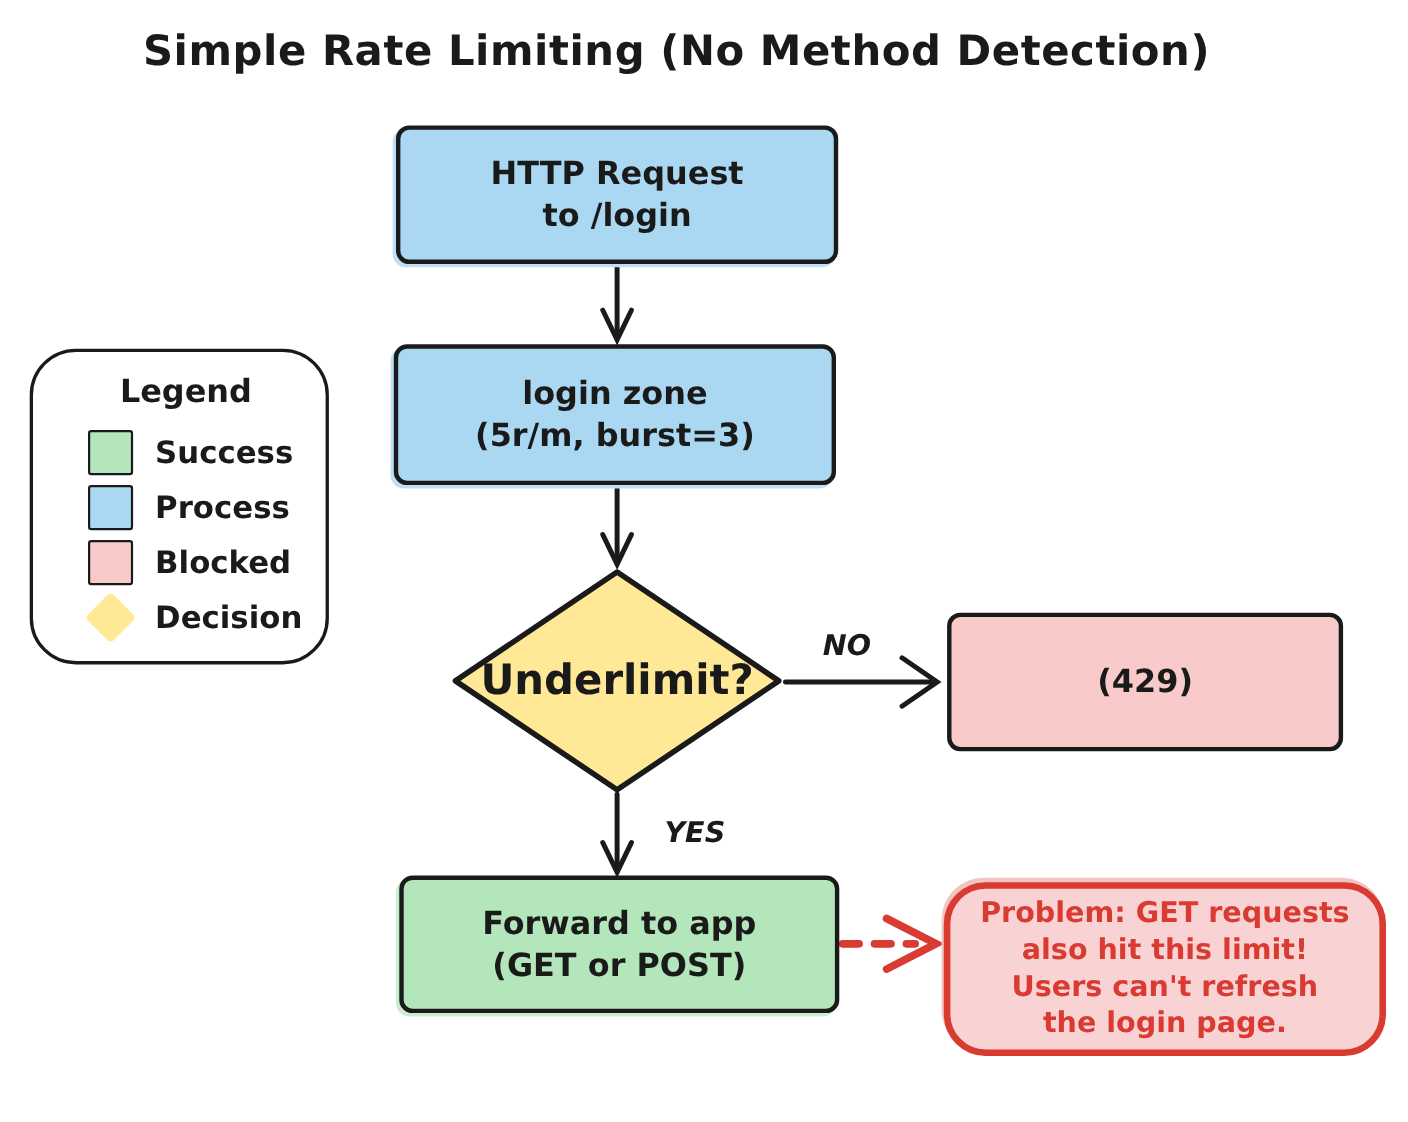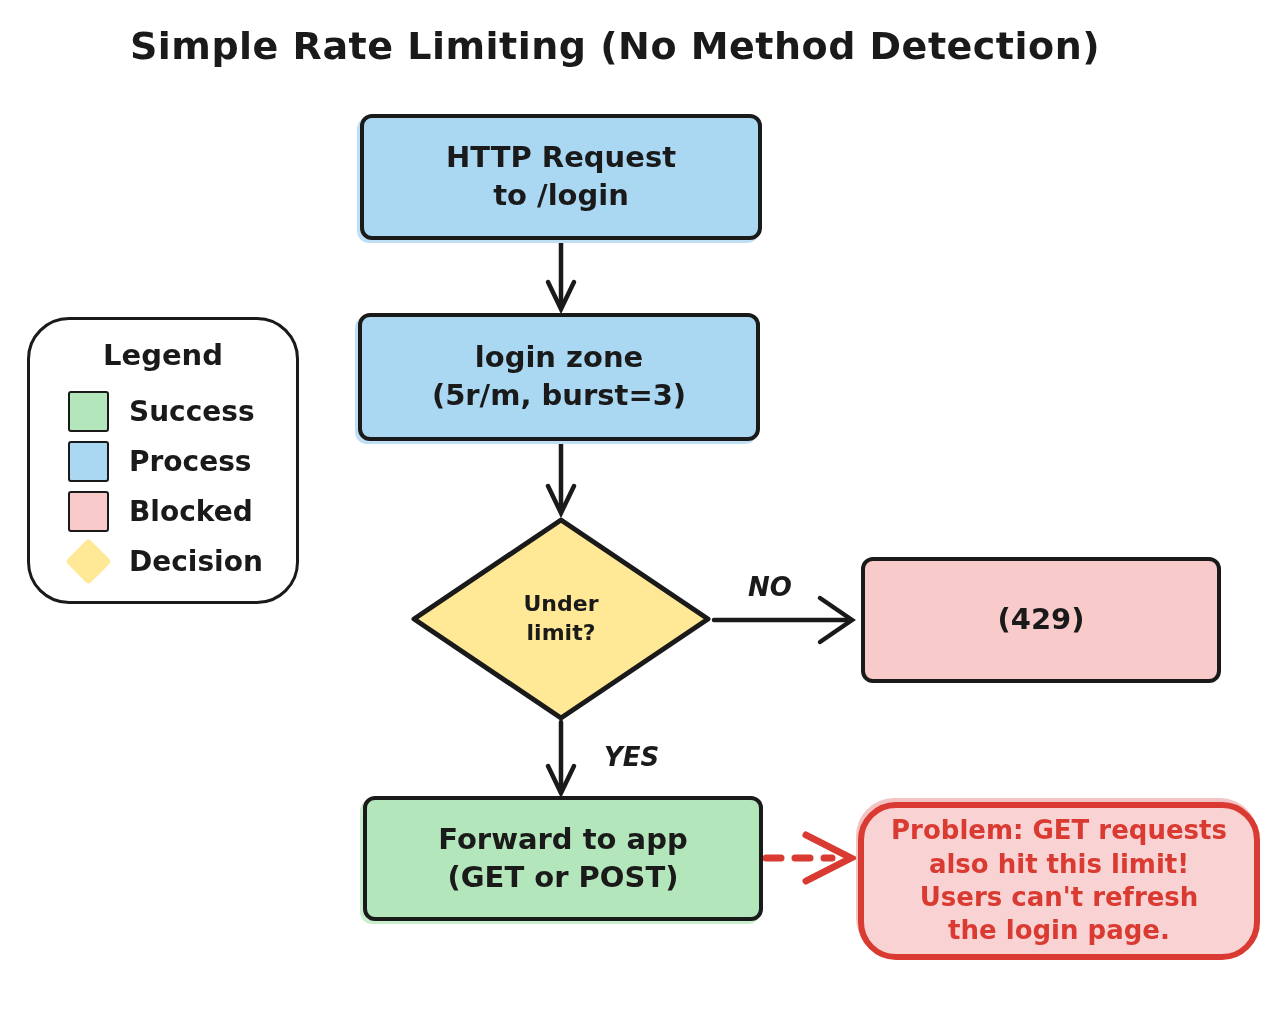--- a/index.html
+++ b/index.html
@@ -60,24 +60,24 @@
   .diamond-wrap {
     position: absolute;
     left: 408px; top: 515px;
     width: 306px; height: 208px;
     z-index: 2;
   }
   .diamond-wrap svg { position: absolute; left: 0; top: 0; }
   .diamond-text {
     position: absolute;
     left: 0; top: 0; width: 100%; height: 100%;
-    display: flex; flex-direction: column;
+    display: flex; flex-direction: row;
     align-items: center; justify-content: center;
     text-align: center;
-    font-size: 22px; font-weight: 600; line-height: 1.3;
+    font-size: 38px; font-weight: 600; line-height: 1.3;
     color: #1a1a1a;
   }
   .edge-label {
     position: absolute;
     z-index: 3;
     font-size: 26px;
     font-weight: 600;
     color: #1a1a1a;
     white-space: nowrap;
   }
@@ -85,21 +85,21 @@
   .label-no  { left: 748px; top: 572px; font-style: italic; }
   .label-yes { left: 604px; top: 742px; font-style: italic; }
   .legend {
     position: absolute;
     left: 27px; top: 317px;
     width: 272px; height: 287px;
     border: 3px solid #1a1a1a;
     border-radius: 42px;
     background: #ffffff;
     z-index: 2;
-    padding: 18px 0 0 0;
+    padding: 18px 0 0 12px;
   }
   .legend-title {
     text-align: center;
     font-size: 29px;
     font-weight: 600;
     margin-bottom: 14px;
   }
   .legend-row {
     display: flex;
     align-items: center;

